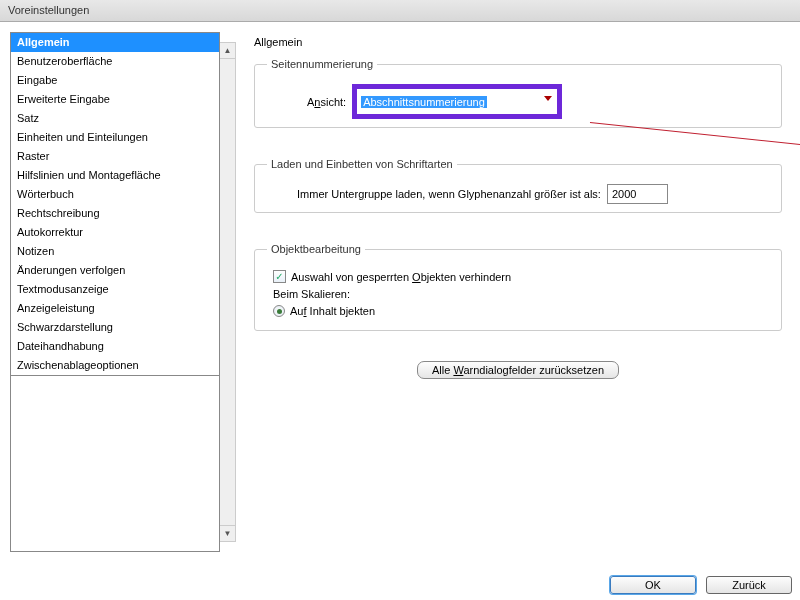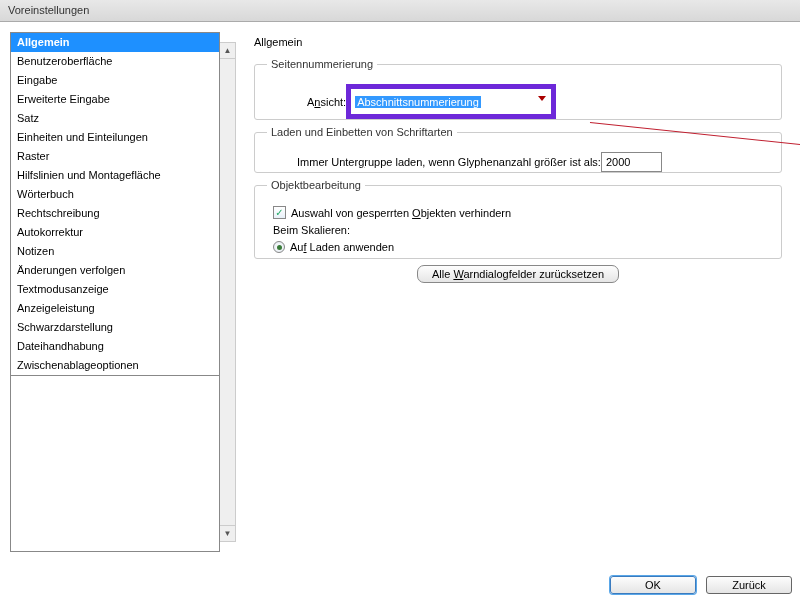--- a/index.html
+++ b/index.html
@@ -11,23 +11,23 @@
 .sidebar-list { flex: 0 0 auto; }
 .sidebar-item { padding: 2px 6px; cursor: default; color: #000; font-size: 11px; line-height: 15px; }
 .sidebar-item.selected { background: #1e90ff; color: #fff; font-weight: bold; }
 .sidebar-empty { flex: 1; border-top: 1px solid #888; }
 .scrollbar { width: 16px; background: #efefef; border: 1px solid #ccc; border-left: none; position: relative; margin: 10px 0; }
 .scroll-arrow { height: 16px; display: flex; align-items: center; justify-content: center; color: #555; font-size: 8px; }
 .scroll-arrow.top { border-bottom: 1px solid #ccc; }
 .scroll-arrow.bottom { position: absolute; bottom: 0; width: 100%; border-top: 1px solid #ccc; }
 .main { flex: 1; padding: 14px 18px; position: relative; }
 .panel-title { font-size: 11px; margin-bottom: 10px; }
-fieldset { border: 1px solid #ccc; border-radius: 3px; padding: 10px 12px 0; margin-bottom: 6px; }
+fieldset { border: 1px solid #ccc; border-radius: 3px; padding: 10px 12px 8px; margin-bottom: 30px; }
 legend { padding: 0 4px; font-size: 11px; color: #333; }
-.row { display: flex; align-items: center; margin-top: 4px; }
+.row { display: flex; align-items: center; gap: 6px; margin-top: 4px; }
 .label { text-align: right; }
 .u { text-decoration: underline; }
 .dropdown { position: relative; width: 210px; height: 35px; border: 5px solid #6d28d9; background: #fff; display: flex; align-items: center; padding: 0 18px 0 4px; }
 .dropdown-text { background: #3399ff; color: #fff; padding: 0 2px; flex: 0 0 auto; }
 .dropdown-arrow { position: absolute; right: 2px; top: 2px; width: 14px; height: 14px; display: flex; align-items: center; justify-content: center; font-size: 8px; color: #000; }
 .dropdown-arrow::before { content: ""; border-left: 4px solid transparent; border-right: 4px solid transparent; border-top: 5px solid #a00; }
 .textfield { border: 1px solid #888; height: 20px; width: 61px; padding: 0 4px; font-size: 11px; }
 .checkbox-row, .radio-row { display: flex; align-items: center; gap: 5px; margin: 5px 0 5px 6px; }
 .checkbox { width: 13px; height: 13px; border: 1px solid #888; background: linear-gradient(#fff,#e8f0f8); display: flex; align-items: center; justify-content: center; font-size: 10px; color: #2a6; }
 .radio { width: 12px; height: 12px; border: 1px solid #888; border-radius: 50%; background: radial-gradient(#fff,#e0e8f0); display: flex; align-items: center; justify-content: center; }
@@ -102,21 +102,21 @@
 
     <fieldset>
       <legend>Objektbearbeitung</legend>
       <div class="checkbox-row">
         <span class="checkbox">✓</span>
         <span><span>Auswahl von gesperrten </span><span class="u">O</span><span>bjekten verhindern</span></span>
       </div>
       <div class="subheading">Beim Skalieren:</div>
       <div class="radio-row">
         <span class="radio checked"></span>
-        <span><span>Au</span><span class="u">f</span><span> Laden anwenden</span></span>
+        <span><span>Au</span><span class="u">f</span><span> Inhalt bjekten</span></span>
       </div>
     </fieldset>
 
     <div class="reset-row">
       <span class="btn"><span>Alle </span><span class="u">W</span><span>arndialogfelder zurücksetzen</span></span>
     </div>
   </div>
 
   <div class="annotation-line"></div>
 </div>

